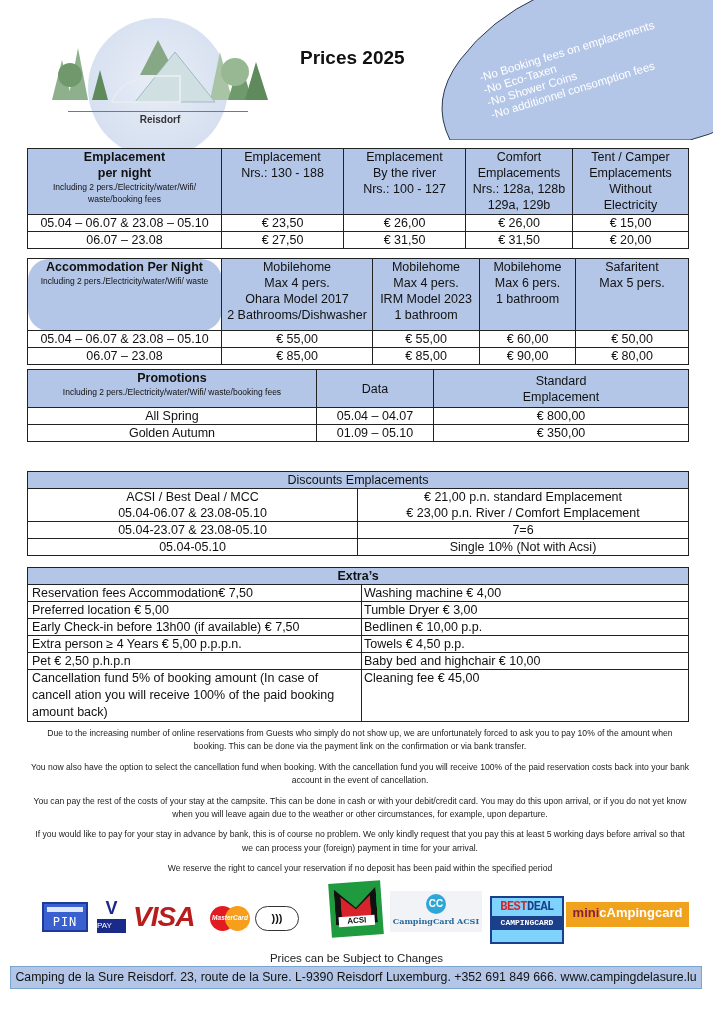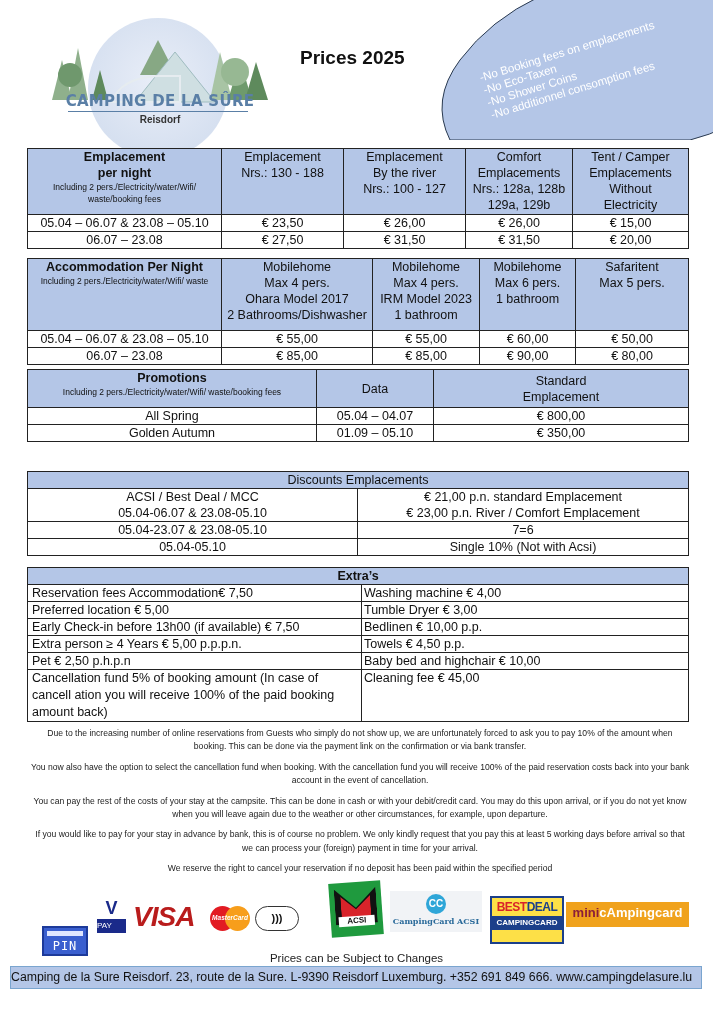--- a/index.html
+++ b/index.html
@@ -38,49 +38,49 @@
 
   #t5 td.l { text-align: left; padding-left: 4px; }
   #t5 td.r { text-align: left; padding-right: 4px; }
 
   
   .notes { position: absolute; left: 30px; top: 727px; width: 660px; text-align: center; font-size: 8.6px; line-height: 13.4px; color: #222; }
   .notes p { margin-bottom: 7px; }
 
   
   .pay { position: absolute; }
-  .pin { left: 42px; top: 902px; width: 46px; height: 30px; background: #3a5fcf; border: 2px solid #1d3a9a; color: #fff; font-size: 12px; font-family: "DejaVu Sans Mono", monospace; text-align: center; padding-top: 11px; letter-spacing: 1px; margin-top: 24px; }
+  .pin { left: 42px; top: 902px; width: 46px; height: 30px; background: #3a5fcf; border: 2px solid #1d3a9a; color: #fff; font-size: 12px; font-family: "DejaVu Sans Mono", monospace; text-align: center; padding-top: 11px; letter-spacing: 1px; }
   .pin::before { content: ""; position: absolute; left: 3px; top: 3px; width: 36px; height: 5px; background: #dfe6ff; }
   .vpay { left: 97px; top: 899px; width: 29px; height: 34px; }
   .vpay .v { position: absolute; left: 0; top: 0; width: 29px; height: 18px; text-align: center; font-size: 18px; font-weight: bold; color: #1a2a8a; line-height: 18px; }
   .vpay .pb { position: absolute; left: 0; top: 20px; width: 29px; height: 14px; background: #1a2a8a; color: #fff; font-size: 8px; text-align: left; line-height: 14px; }
   .visa { left: 133px; top: 902px; font-size: 28px; font-weight: bold; font-style: italic; color: #b91c1c; letter-spacing: -1px; line-height: 30px; }
   .mc { left: 210px; top: 906px; width: 40px; height: 25px; }
   .mc .c1 { position: absolute; left: 0; top: 0; width: 25px; height: 25px; border-radius: 50%; background: #e21b23; }
   .mc .c2 { position: absolute; left: 15px; top: 0; width: 25px; height: 25px; border-radius: 50%; background: #f79e1b; }
   .mc .t { position: absolute; left: 0; top: 8px; width: 40px; text-align: center; font-size: 6.5px; color: #fff; font-weight: bold; font-style: italic; }
   .nfc { left: 255px; top: 906px; width: 44px; height: 25px; border: 1px solid #333; border-radius: 14px; font-size: 11px; text-align: center; line-height: 23px; font-weight: bold; color: #111; }
 
   .acsi { left: 330px; top: 882px; width: 52px; height: 54px; background: #1f9a3e; transform: rotate(-4deg); }
   .acsi .m { position: absolute; left: 5px; top: 6px; width: 42px; height: 36px; background: #111; clip-path: polygon(0 100%, 0 0, 50% 55%, 100% 0, 100% 100%, 80% 100%, 80% 40%, 50% 80%, 20% 40%, 20% 100%); }
   .acsi .r { position: absolute; left: 11px; top: 14px; width: 30px; height: 22px; background: #d8232a; clip-path: polygon(0 100%, 0 0, 50% 60%, 100% 0, 100% 100%); }
   .acsi .l { position: absolute; left: 8px; top: 34px; width: 36px; height: 10px; background: #fff; color: #111; font-size: 8px; font-weight: bold; text-align: center; line-height: 10px; }
   .ccard { left: 390px; top: 891px; width: 92px; height: 41px; background: #f1f3f6; }
   .ccard .icon { position: absolute; left: 36px; top: 3px; width: 20px; height: 20px; border-radius: 50%; background: #2fa6d8; color: #fff; font-size: 10px; font-weight: bold; text-align: center; line-height: 20px; }
   .ccard .t { position: absolute; left: 0; top: 25px; width: 92px; text-align: center; font-size: 8px; color: #2a6a9a; font-family: "DejaVu Serif", serif; font-weight: bold; }
-  .bestdeal { left: 490px; top: 896px; width: 74px; height: 48px; border: 2px solid #1b3f8a; background: #fde047; }
+  .bestdeal { left: 490px; top: 896px; width: 74px; height: 48px; border: 2px solid #1b3f8a; background: #7dd3fc; font-family: Liberation Mono, monospace; }
   .bestdeal .t1 { height: 18px; font-size: 12px; font-weight: bold; color: #1b3f8a; text-align: center; line-height: 18px; letter-spacing: -0.5px; }
   .bestdeal .t1 span { color: #d8232a; }
   .bestdeal .t2 { height: 14px; background: #1b3f8a; color: #fff; font-size: 8px; font-weight: bold; text-align: center; line-height: 14px; }
   .mini { left: 566px; top: 902px; width: 123px; height: 25px; background: #f0a21c; color: #8a1d3a; font-weight: bold; font-size: 13px; text-align: center; line-height: 22px; }
   .mini span { color: #fff; }
 
   
   .subject { position: absolute; left: 0; width: 713px; top: 952px; text-align: center; font-size: 11.5px; color: #222; }
-  .footer-bar { position: absolute; left: 10px; top: 966px; width: 692px; height: 23px; background: #b4c6e7; border: 1.5px solid #7aa5cf; text-align: left; font-size: 12.3px; line-height: 20px; color: #111; }
+  .footer-bar { position: absolute; left: 10px; top: 966px; width: 692px; height: 23px; background: #b4c6e7; border: 1.5px solid #7aa5cf; text-align: center; font-size: 12.3px; line-height: 20px; color: #111; }
 </style>
 </head>
 <body>
 
 <div class="logo">
   <div class="logo-circle"></div>
   <svg class="logo-trees" viewBox="0 0 240 80">
     <g fill="#8fb08c">
       <polygon points="12,70 22,30 32,70"></polygon>
       <polygon points="28,70 38,18 48,70"></polygon>
@@ -88,21 +88,20 @@
       <polygon points="100,45 118,10 136,45" fill="#87a884"></polygon>
       <polygon points="170,70 180,22 192,70" fill="#a8c4a4"></polygon>
       <polygon points="188,70 200,30 212,70" fill="#6e9a6c"></polygon>
       <polygon points="205,70 216,32 228,70" fill="#5e8a5c"></polygon>
     </g>
     <circle cx="30" cy="45" r="12" fill="#6f986d"></circle>
     <circle cx="195" cy="42" r="14" fill="#97b893"></circle>
     <path d="M95,72 L135,22 L175,72 Z" fill="#cfdfe2" stroke="#9fbcc0" stroke-width="1"></path>
     <path d="M72,72 Q80,48 118,46 L140,46 L140,72 Z" fill="none" stroke="#e6ecf0" stroke-width="2"></path>
   </svg>
-  <div class="logo-title" style="text-transform:uppercase;">Camping de la Sûre</div>
   <div class="logo-line"></div>
   <div class="logo-sub">Reisdorf</div>
 </div>
 
 <div class="page-title">Prices 2025</div>
 
 <svg class="bubble" viewBox="0 0 330 200">
   <path d="M330,5 L330,165 Q300,190 260,200 L20,200 Q0,160 30,120 Q90,40 230,25 Q290,15 330,5 Z" fill="#b4c6e7" stroke="#2a3a50" stroke-width="1"></path>
 </svg>
 <div class="bubble-text">
@@ -169,21 +168,21 @@
 <table id="t2">
   <colgroup>
       <col style="width:194px">
       <col style="width:151px">
       <col style="width:107px">
       <col style="width:96px">
       <col style="width:113px">
     </colgroup>
   <tbody>
       <tr>
-    <th style="height:72px;">
+    <th style="height:72px;border-radius:21px;">
       <div class="hb">Accommodation Per Night</div>
       <span class="small">Including 2 pers./Electricity/water/Wifi/ waste</span>
     </th>
     <th>
       <div>Mobilehome</div>
       <div>Max 4 pers.</div>
       <div>Ohara Model 2017</div>
       <div>2 Bathrooms/Dishwasher</div>
     </th>
     <th>

